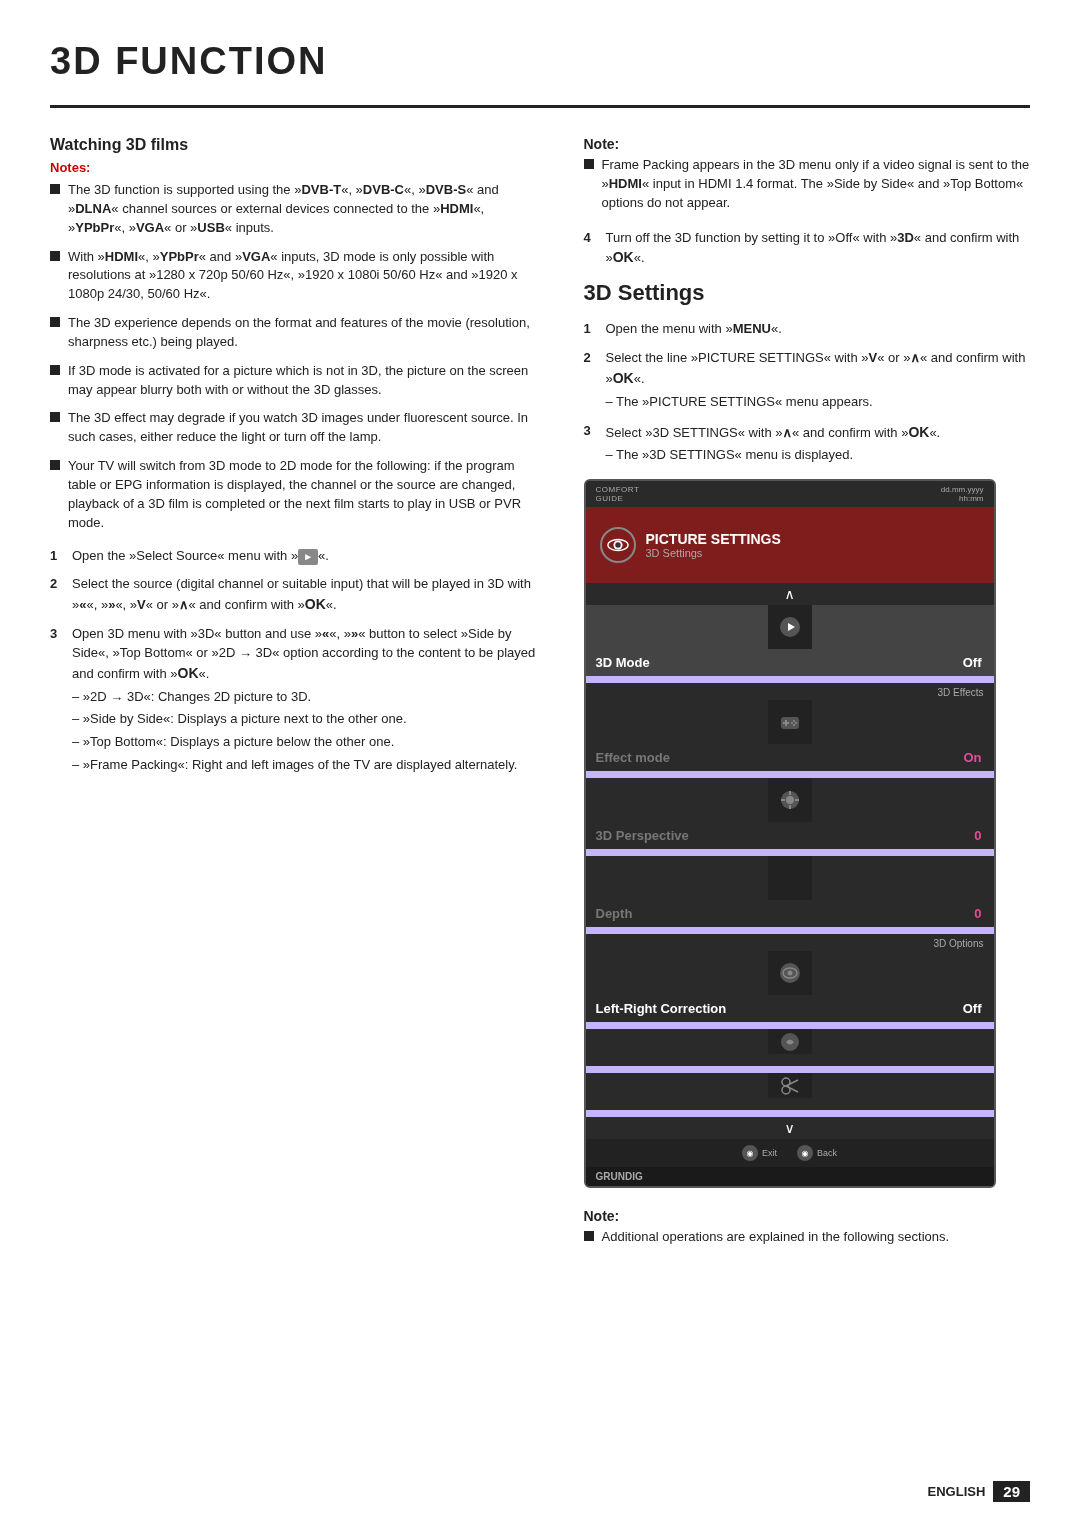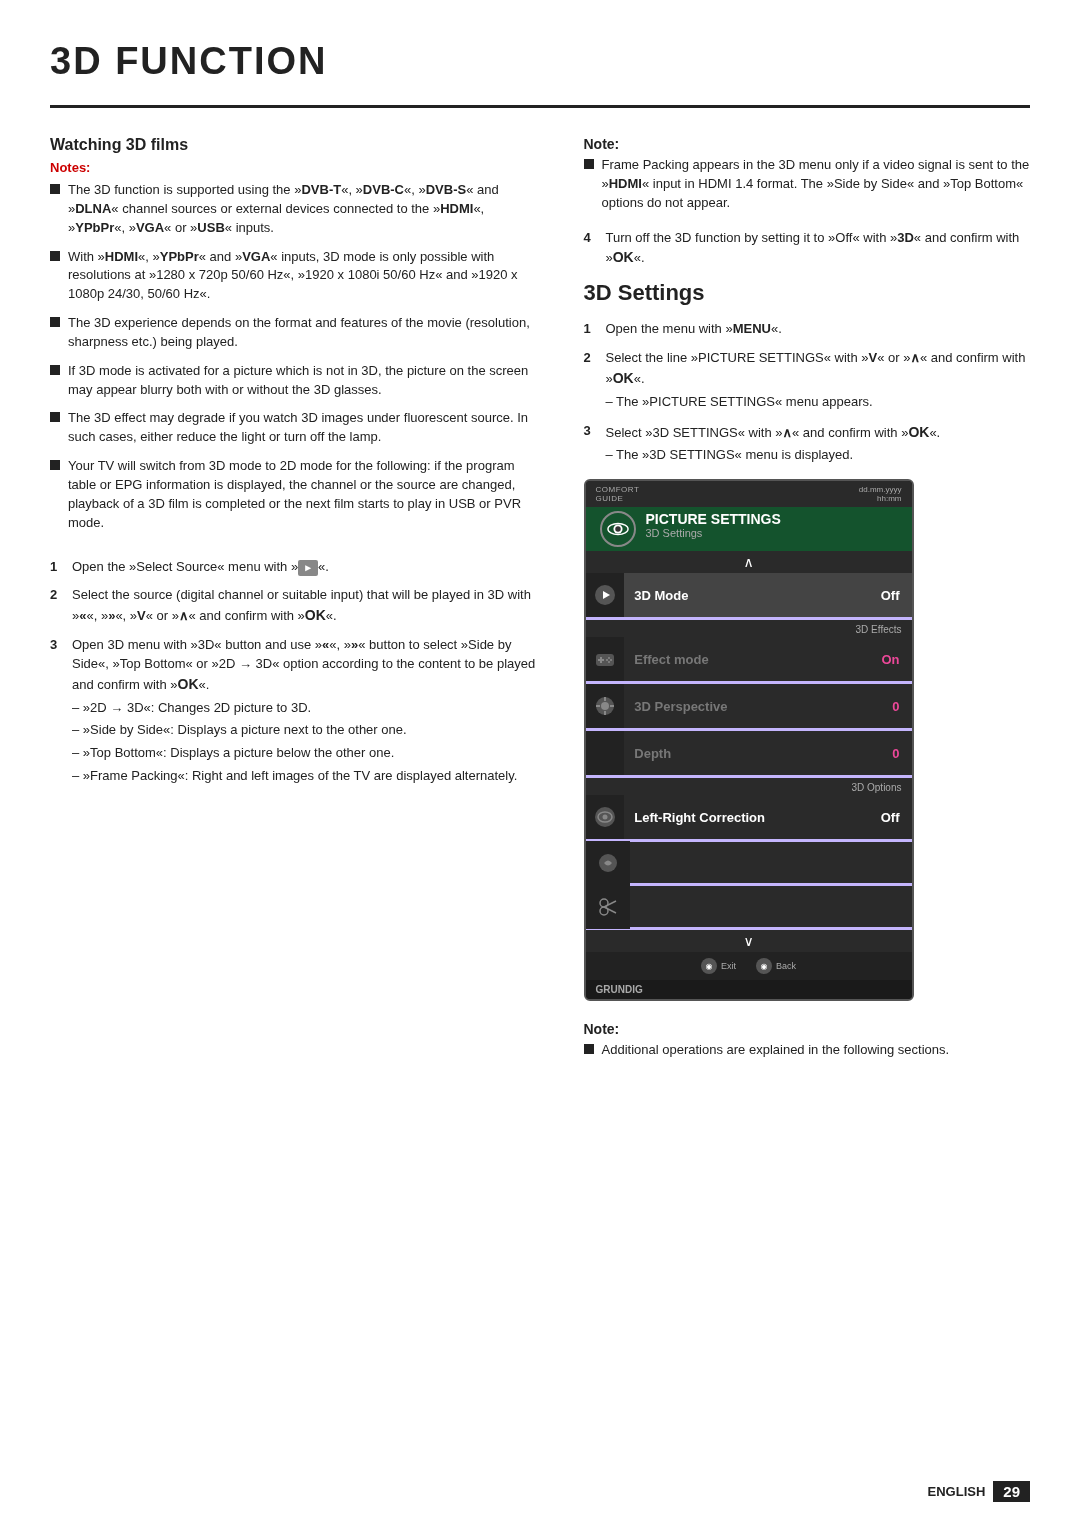--- a/index.html
+++ b/index.html
@@ -56,21 +56,21 @@
       font-size: 13px;
       font-weight: 900;
       color: #c00;
       margin-bottom: 6px;
     }
 
     
     .bullet-list {
       list-style: none;
       padding: 0;
-      margin-bottom: 25px;
+      margin-bottom: 14px;
     }
 
     .bullet-list li {
       display: flex;
       align-items: flex-start;
       margin-bottom: 10px;
       line-height: 1.45;
     }
 
     .bullet-list li .bullet-icon {
@@ -126,39 +126,40 @@
       font-weight: 900;
       margin-bottom: 14px;
       margin-top: 8px;
     }
 
     
     .tv-screen {
       background: #1a1a1a;
       border-radius: 6px;
       overflow: hidden;
-      width: 330px;
+      width: 412px;
       margin: 14px 0 20px 0;
       border: 2px solid #555;
     }
 
     .tv-top-bar {
       background: #2a2a2a;
       display: flex;
       justify-content: space-between;
       align-items: center;
       padding: 4px 10px;
       font-size: 9px;
       color: #aaa;
     }
 
     .tv-menu-header {
-      background: #14532d;
-      display: flex;
-      padding: 4px 14px;
+      background: #7f1d1d;
+      display: flex;
+      align-items: center;
+      padding: 20px 14px;
       gap: 10px;
     }
 
     .tv-menu-icon {
       width: 36px;
       height: 36px;
       border-radius: 50%;
       border: 2px solid #888;
       display: flex;
       align-items: center;
@@ -191,21 +192,22 @@
 
     
     .tv-menu-body {
       background: #2a2a2a;
     }
 
     .tv-menu-row {
       display: flex;
       align-items: center;
       padding: 0;
-      border-bottom: 3px solid #c4b5fd;
+      border-bottom: 7px solid #c4b5fd;
+      flex-direction: column;
     }
 
     .tv-row-icon {
       width: 44px;
       height: 44px;
       display: flex;
       align-items: center;
       justify-content: center;
       background: #222;
     }

